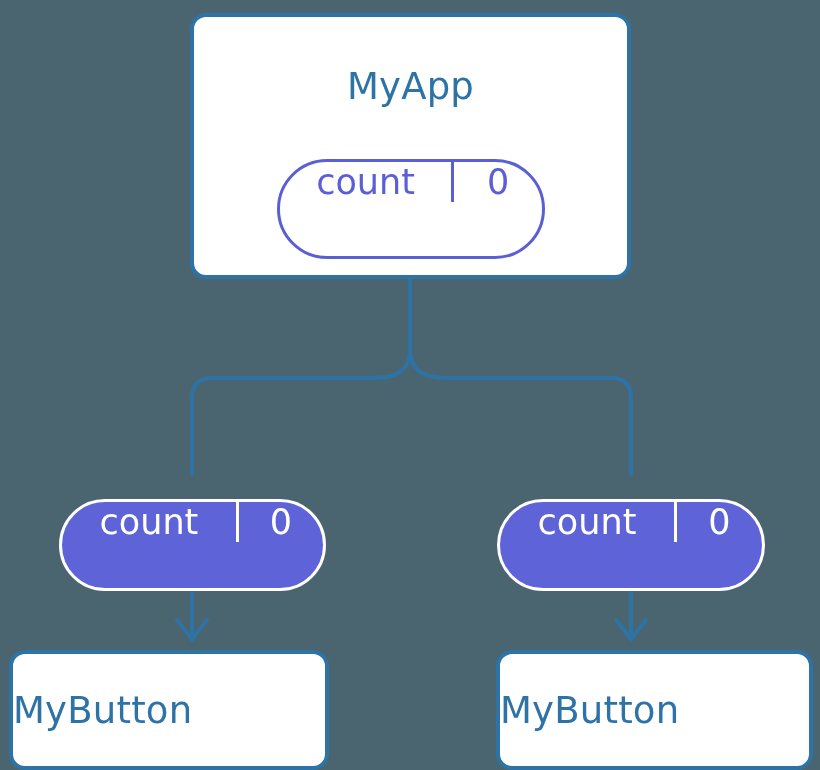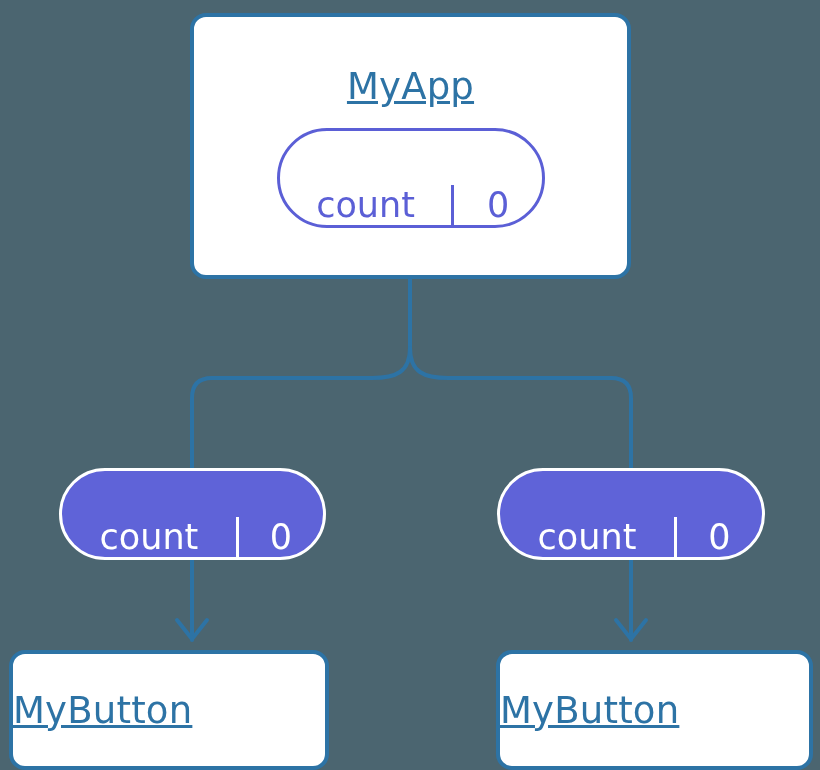--- a/index.html
+++ b/index.html
@@ -32,21 +32,20 @@
     display: flex;
     align-items: center;
     justify-content: flex-start;
   }
   .comp-title {
     color: #2d73a5;
     font-size: 37px;
     letter-spacing: 0.2px;
     white-space: nowrap;
     font-family: "DejaVu Sans", sans-serif;
-    text-decoration: underline;
   }
 
   #app-box {
     left: 190px; top: 13px;
     width: 441px; height: 266px;
     align-items: flex-start;
     justify-content: center;
   }
   #app-box .comp-title {
     margin-top: 48px;
@@ -62,24 +61,25 @@
     left: 496px; top: 650px;
     width: 317px; height: 120px;
     border-bottom-left-radius: 16px;
     border-bottom-right-radius: 16px;
   }
 
   
   .pill {
     position: absolute;
     display: flex;
-    align-items: flex-end;
+    align-items: flex-start;
     box-sizing: border-box;
     border-radius: 999px;
     overflow: hidden;
+    margin-top: 31px;
   }
   .pill .pill-key,
   .pill .pill-val {
     display: flex;
     align-items: center;
     justify-content: center;
     box-sizing: border-box;
     font-size: 35px;
     white-space: nowrap;
   }

